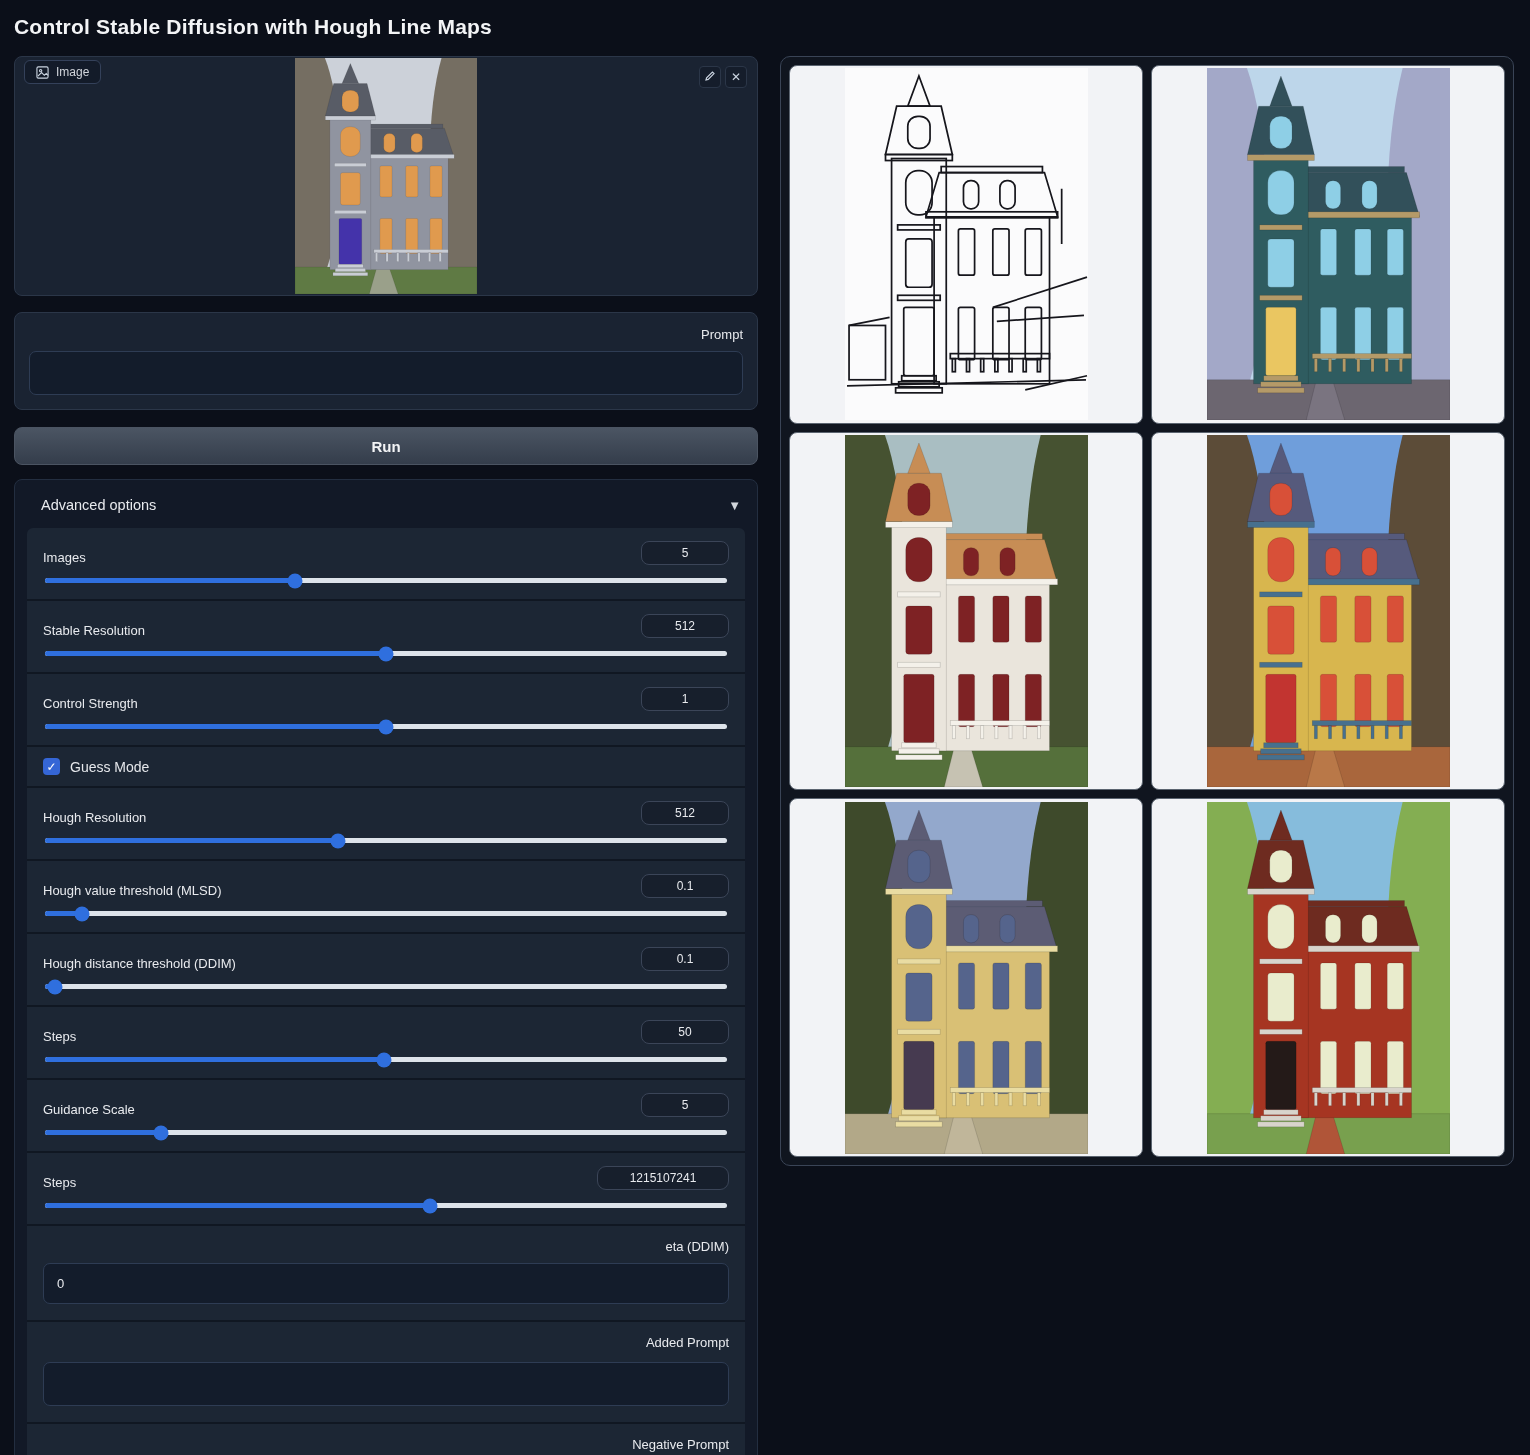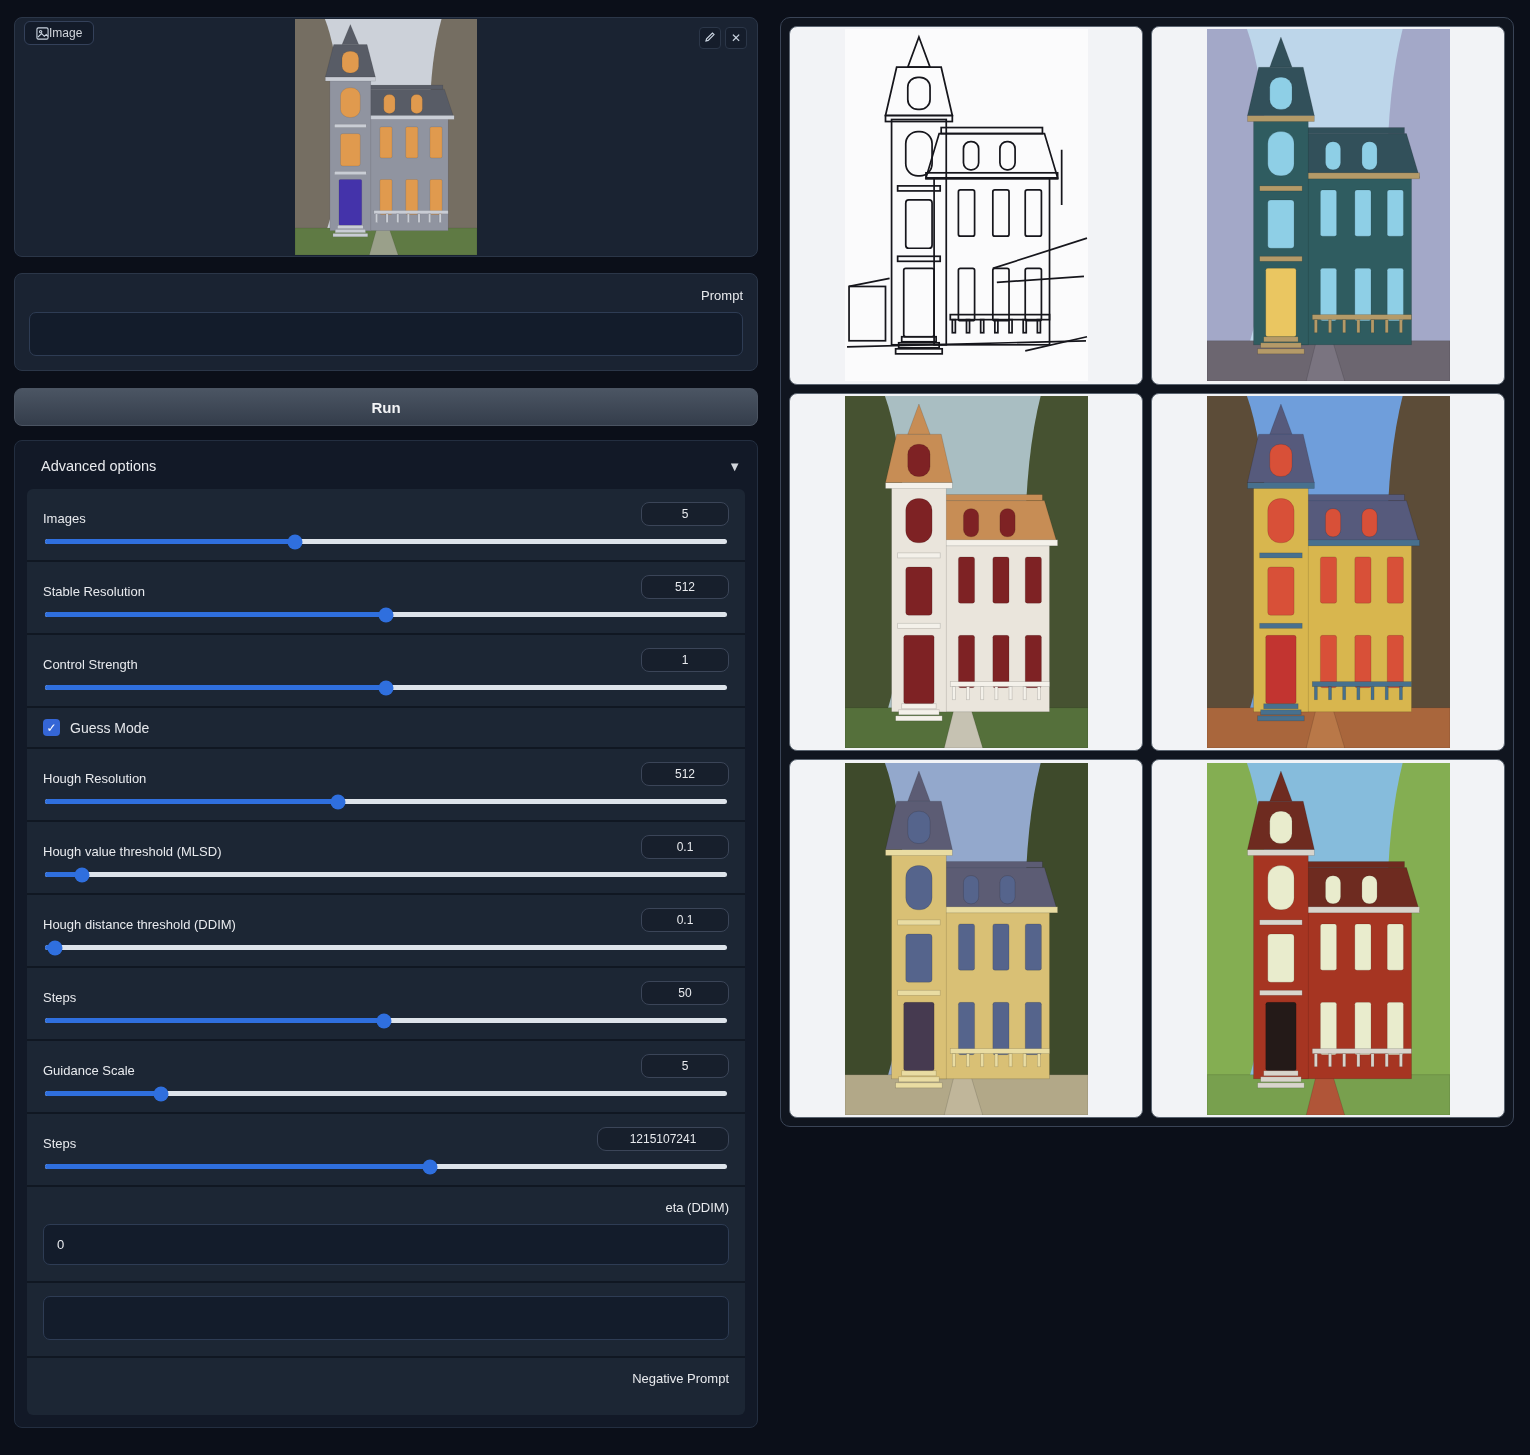--- a/index.html
+++ b/index.html
@@ -9,21 +9,21 @@
 
   .page-title { font-size:21px; font-weight:700; letter-spacing:.2px; color:#f3f4f6; padding:15px 0 0 14px; }
 
   .columns { display:flex; gap:22px; align-items:flex-start; padding:0 16px 0 14px; margin-top:17px; }
   .left-col { width:744px; flex:none; }
   .right-col { flex:1; }
 
   
   .image-panel { position:relative; height:240px; background:#1a2332; border:1px solid #2b3648;
     border-radius:8px; margin-bottom:16px; display:flex; align-items:center; justify-content:center; }
-  .comp-badge { position:absolute; top:3px; left:9px; display:flex; align-items:center; 
+  .comp-badge { position:absolute; top:3px; left:9px; display:flex; align-items:center; gap:7px;
     background:#131b29; border:1px solid #34415a; border-radius:6px; padding:4px 11px;
     font-size:12px; color:#d1d5db; z-index:3; }
   .comp-badge svg { display:block; }
   .corner-btns { position:absolute; top:9px; right:10px; display:flex; gap:4px; z-index:3; }
   .icon-btn { width:22px; height:22px; background:#151d2b; border:1px solid #2b3648; border-radius:4px;
     color:#cbd5e1; display:flex; align-items:center; justify-content:center; font-size:12px; cursor:pointer; }
   .photo-frame { width:182px; height:236px; overflow:hidden; }
   .photo-frame svg { width:100%; height:100%; display:block; }
 
   
@@ -66,20 +66,21 @@
     display:grid; grid-template-columns:1fr 1fr; grid-auto-rows:1fr; gap:8px; }
   .cell { background:#f2f3f6; border:1px solid #5b6470; border-radius:8px; overflow:hidden;
     display:flex; align-items:center; justify-content:center; cursor:pointer; }
   .cell .img { width:243px; height:352px; }
   .cell .img svg { width:100%; height:100%; display:block; }
 </style>
 </head>
 <body>
 
 <div class="app">
+  <div class="page-title">Control Stable Diffusion with Hough Line Maps</div>
 
   <div class="columns">
 
     <div class="left-col">
 
       <div class="image-panel">
         <div class="comp-badge">
           <span>
             <svg width="13" height="13" viewBox="0 0 14 14" fill="none" stroke="#cbd5e1" stroke-width="1.2">
               <rect x="1" y="1" width="12" height="12" rx="1.5"></rect>
@@ -250,20 +251,21 @@
               <div class="track">
                 <div class="fill" style="width:56.5%"></div>
                 <div class="thumb" style="left:56.5%"></div>
               </div>
             </div>
             <div class="row">
               <div class="field-label" style="">eta (DDIM)</div>
               <div class="input-box">0</div>
             </div>
             <div class="row">
+              <div class="field-label" style="margin-bottom:12px">Added Prompt</div>
               <div class="ta-box"></div>
             </div>
             <div class="row">
               <div class="field-label" style="margin-bottom:13px">Negative Prompt</div>
             </div>
           </div>
       </div>
 
     </div>
 

